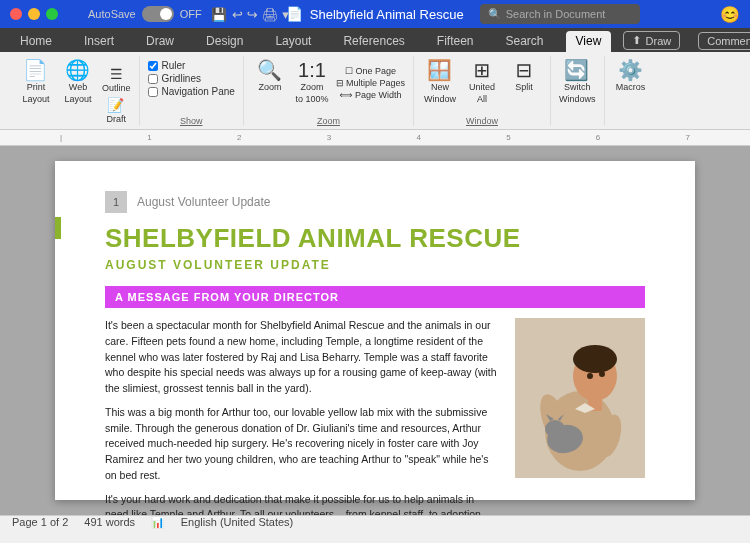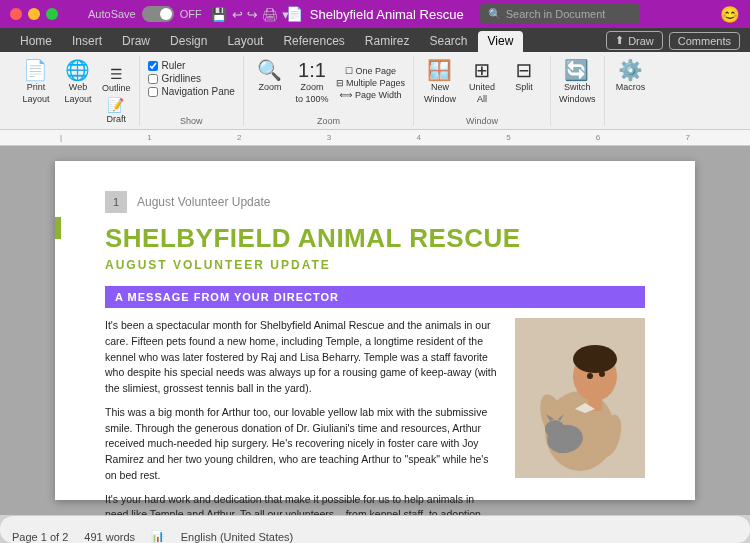--- a/index.html
+++ b/index.html
@@ -1,20 +1,20 @@
 <!DOCTYPE html>
 <html><head>
   <meta charset="utf-8">
   <style>
     * { margin: 0; padding: 0; box-sizing: border-box; }
     body { font-family: -apple-system, BlinkMacSystemFont, 'Segoe UI', sans-serif; background: #d0d0d0; width: 750px; height: 543px; overflow: hidden; }
 
     
     .title-bar {
-      background: #a21caf;
+      background: #1d4ed8;
       height: 28px;
       display: flex;
       align-items: center;
       padding: 0 10px;
       position: relative;
     }
     .traffic-lights { display: flex; gap: 6px; align-items: center; }
     .traffic-light {
       width: 12px; height: 12px; border-radius: 50%;
     }
@@ -49,21 +49,21 @@
       position: absolute; right: 10px; color: #ccc; font-size: 16px;
     }
 
     
     .ribbon-tabs {
       background: #3d3d3d;
       height: 24px;
       display: flex;
       align-items: flex-end;
       padding: 0 10px;
-      gap: 0;
+      gap: 12px;
     }
     .ribbon-tab {
       padding: 3px 10px 4px;
       font-size: 12px;
       color: #ccc;
       cursor: pointer;
       border-radius: 4px 4px 0 0;
     }
     .ribbon-tab.active {
       background: #f0f0f0;
@@ -113,21 +113,21 @@
     }
     .ribbon-item-icon {
       font-size: 20px; line-height: 1;
     }
     .ribbon-item-small {
       display: flex; flex-direction: column; align-items: center;
       font-size: 9px; color: #333; cursor: pointer; gap: 1px;
     }
     .ribbon-item-small .icon { font-size: 14px; }
     .ribbon-group-label {
-      font-size: 9px; color: #666; margin-top: auto; padding-top: 2px;
+      font-size: 9px; color: #666; margin-top: auto; padding-top: 2px; text-decoration: underline;
     }
     .ribbon-checkboxes { display: flex; flex-direction: column; gap: 2px; margin-top: 4px; }
     .ribbon-checkbox { display: flex; align-items: center; gap: 4px; font-size: 10px; color: #333; }
     .ribbon-checkbox input { width: 10px; height: 10px; }
 
     
     .ruler {
       background: #f5f5f5;
       height: 16px;
       border-bottom: 1px solid #ccc;
@@ -196,21 +196,21 @@
     }
     .doc-subtitle {
       color: #8bb32e;
       font-size: 12px;
       font-weight: 600;
       letter-spacing: 2px;
       margin-bottom: 14px;
     }
 
     .section-header {
-      background: #8b5cf6;
+      background: #d946ef;
       color: #fff;
       font-size: 11px;
       font-weight: 700;
       letter-spacing: 1px;
       padding: 5px 10px;
       margin-bottom: 10px;
     }
 
     .content-area {
       display: flex;
@@ -238,26 +238,25 @@
 
     
     .person-svg { width: 120px; height: 155px; }
 
     
     .status-bar {
       background: #f0f0f0;
       height: 28px;
       border-top: 1px solid #ccc;
       display: flex;
-      align-items: flex-end;
+      align-items: flex-start;
       padding: 0 12px;
       font-size: 11px;
       color: #444;
       gap: 16px;
-      border-radius: 13px;
     }
     .status-right {
       margin-left: auto;
       display: flex;
       align-items: center;
       gap: 10px;
     }
     .zoom-slider {
       width: 80px; height: 4px; background: #bbb; border-radius: 2px;
       position: relative;
@@ -309,21 +308,21 @@
   <div class="user-icon">😊</div>
 </div>
 
 <div class="ribbon-tabs">
   <div class="ribbon-tab">Home</div>
   <div class="ribbon-tab">Insert</div>
   <div class="ribbon-tab">Draw</div>
   <div class="ribbon-tab">Design</div>
   <div class="ribbon-tab">Layout</div>
   <div class="ribbon-tab">References</div>
-  <div class="ribbon-tab">Ramirez</div>
+  <div class="ribbon-tab">Fifteen</div>
   <div class="ribbon-tab">Search</div>
   <div class="ribbon-tab active">View</div>
   <div class="share-btn">
     <span>⬆</span>
     <span>Draw</span>
   </div>
   <div class="comments-btn">Comments</div>
 </div>
 
 <div class="ribbon">

